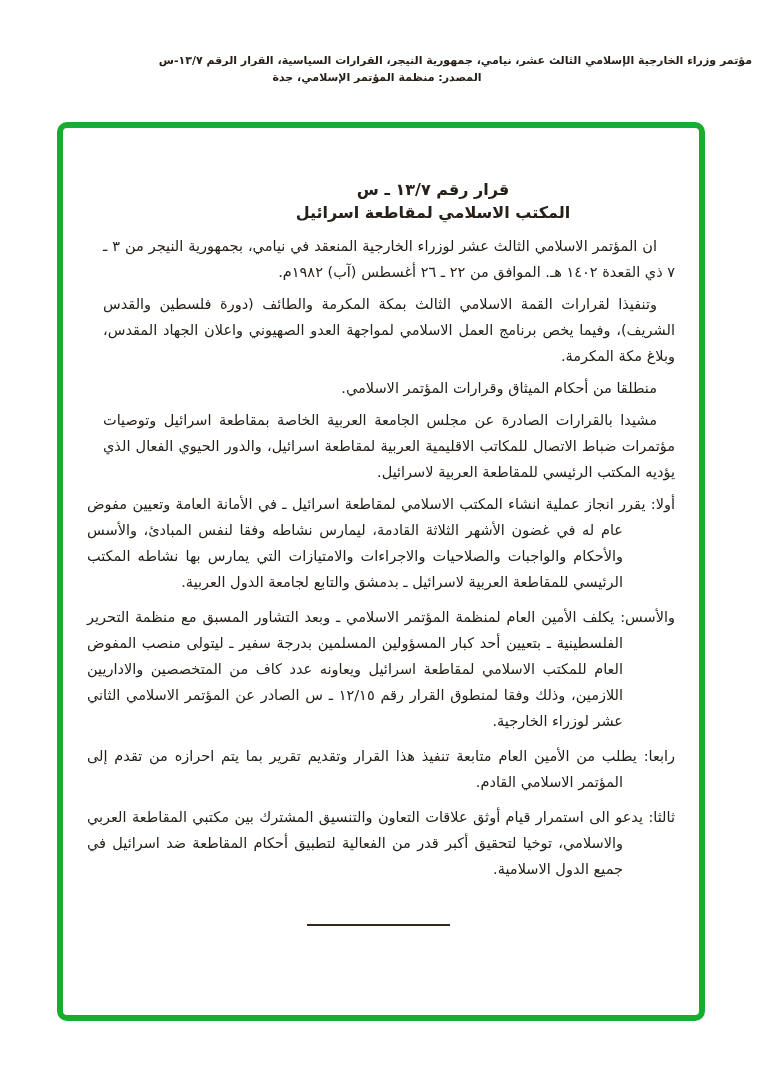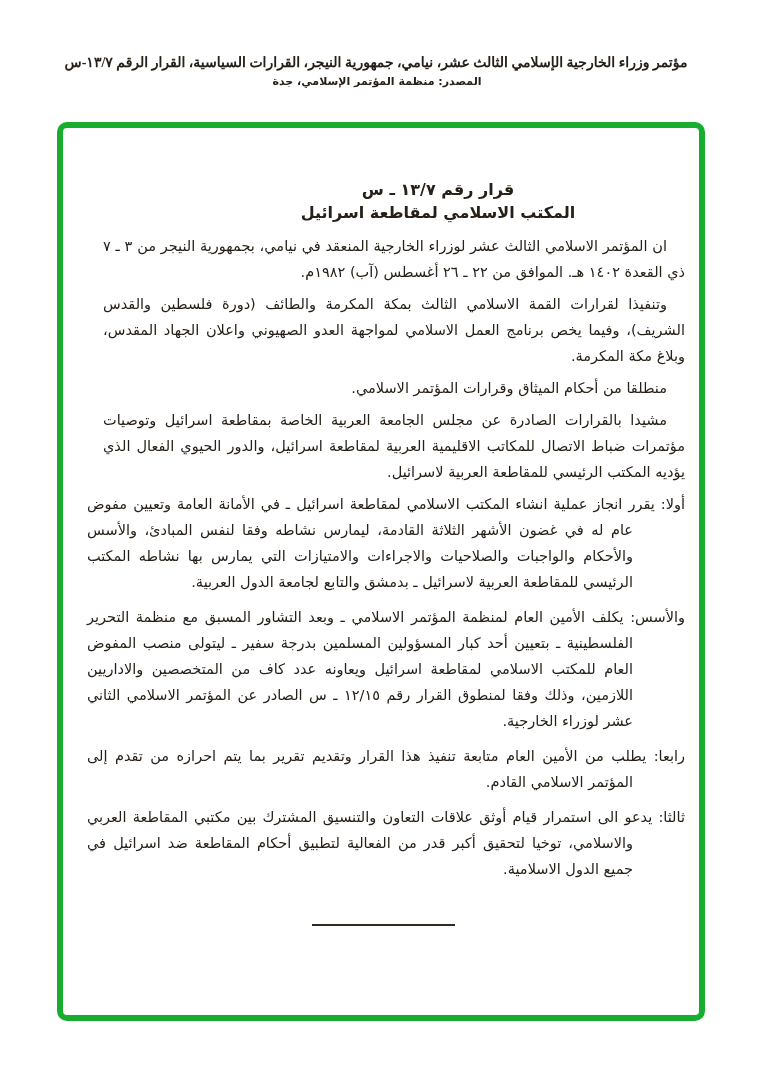--- a/index.html
+++ b/index.html
@@ -20,27 +20,26 @@
   }
   
   .src-header {
     position: absolute;
     top: 54px;
     left: 0;
     right: 4px;
     direction: rtl;
   }
   .src-line1 {
-    font-size: 14px;
+    font-size: 11px;
     font-weight: bold;
-    text-align: center;
+    text-align: right;
     padding-right: 2px;
     white-space: nowrap;
     letter-spacing: -0.2px;
-    font-family: Liberation Serif, serif;
   }
   .src-line2 {
     font-size: 11px;
     font-weight: bold;
     text-align: center;
     margin-top: 4px;
   }
   
   .frame {
     position: absolute;
@@ -48,21 +47,21 @@
     top: 122px;
     width: 636px;   
     height: 887px;  
     border: 6px solid #17ae30;
     border-radius: 10px;
     background: #ffffff;
   }
   .doc {
     position: absolute;
     top: 0; bottom: 0; left: 0; right: 0;
-    padding: 50px 14px 0 24px;
+    padding: 50px 24px 0 24px;
     direction: rtl;
     font-size: 14.5px;
     line-height: 26px;
     text-align: justify;
   }
   .title-block {
     text-align: center;
     font-weight: bold;
     font-size: 16px;
     line-height: 23px;

